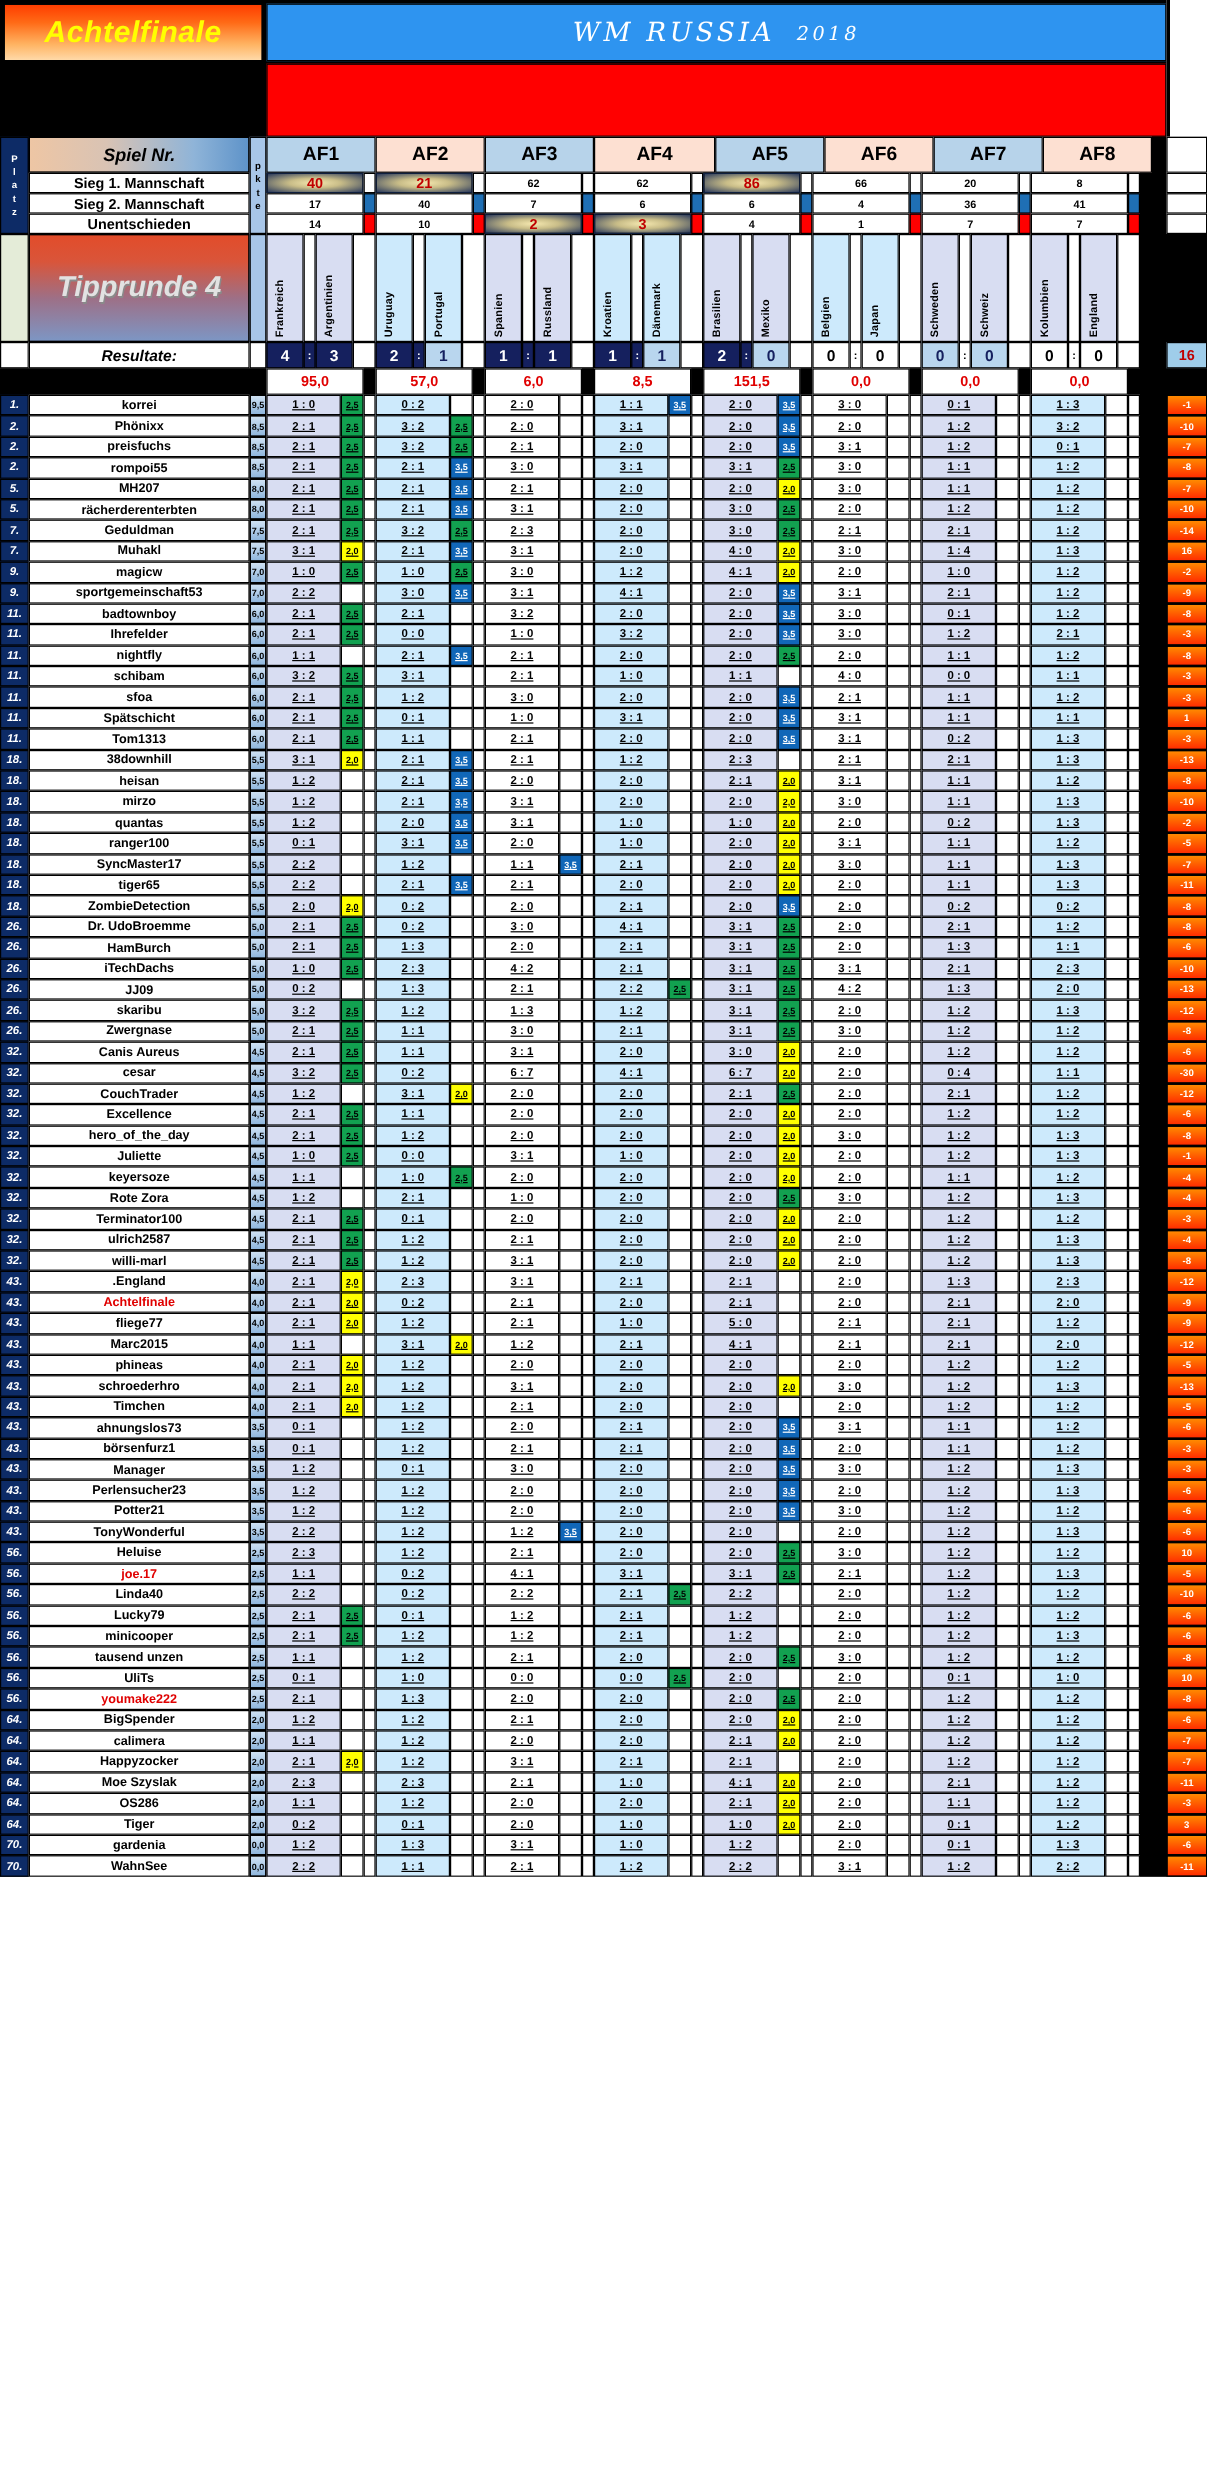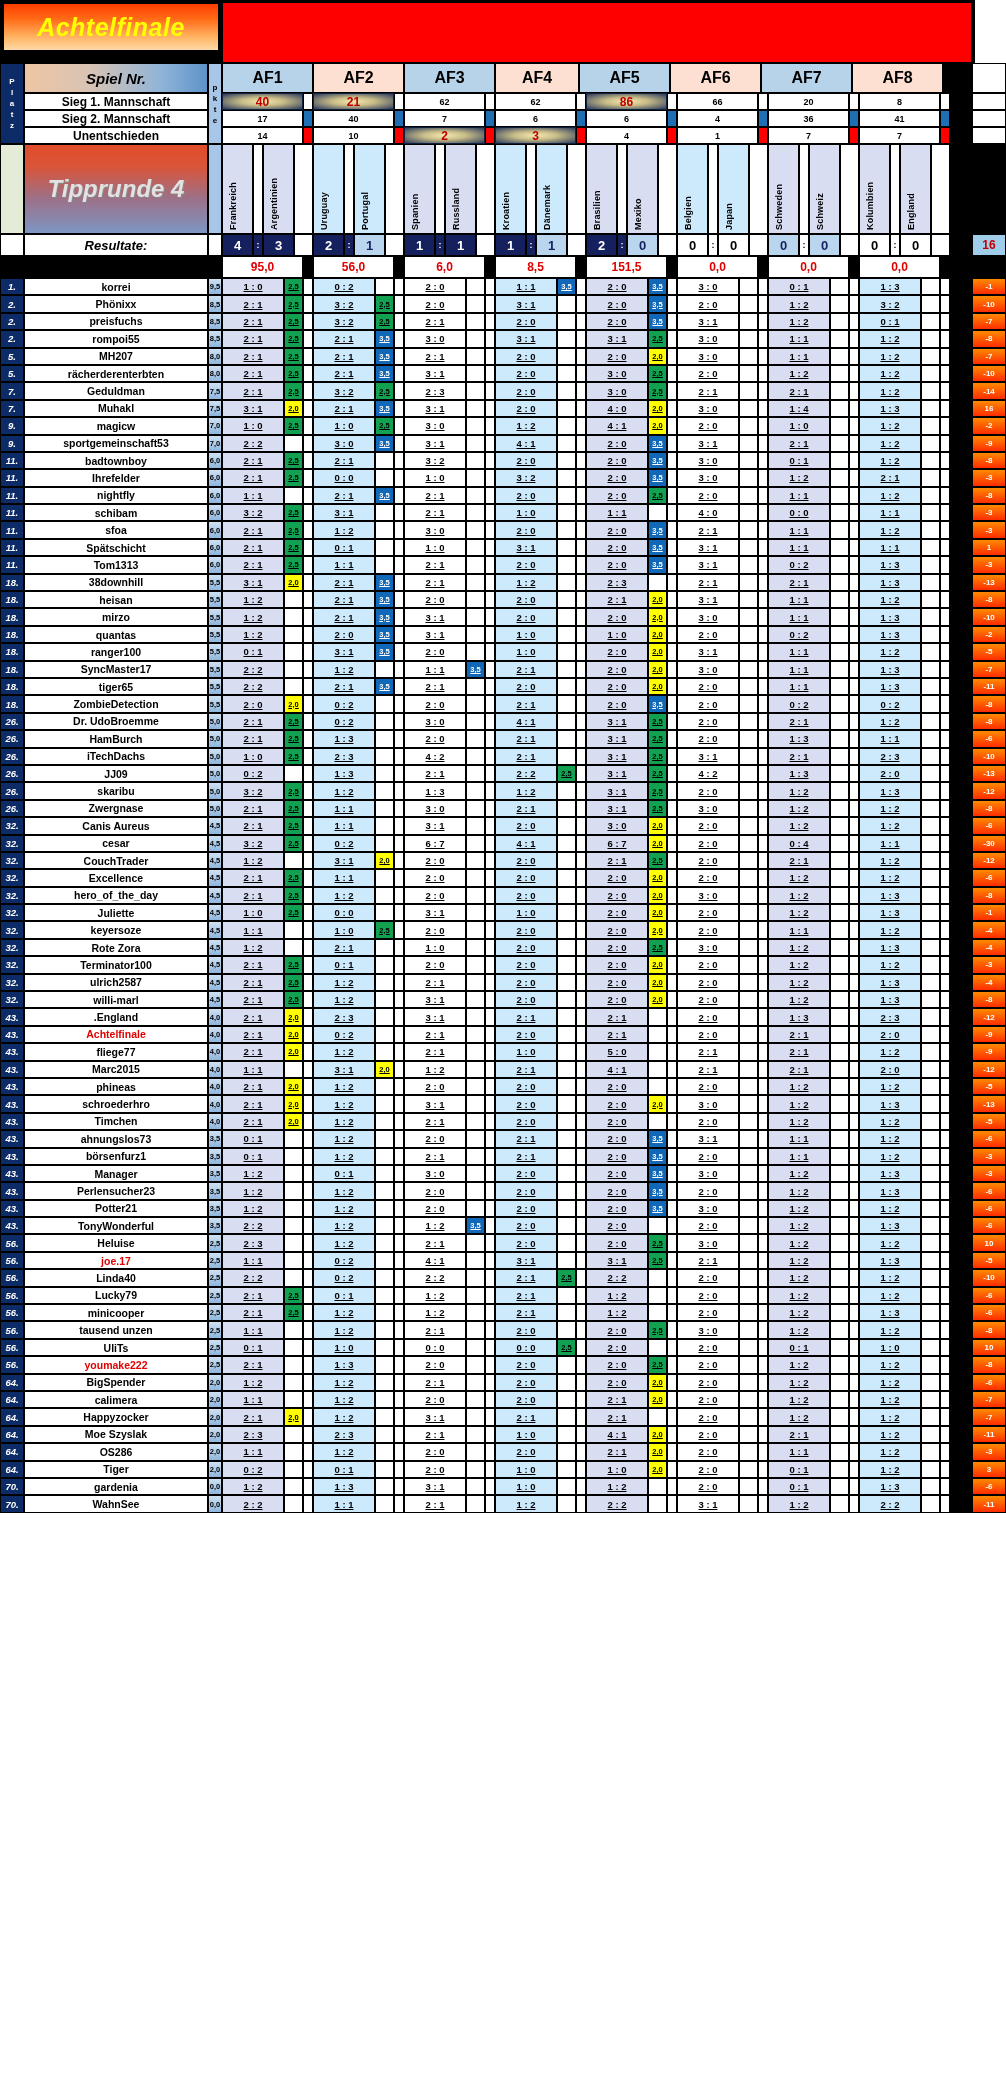--- a/index.html
+++ b/index.html
@@ -137,20 +137,25 @@
 
 <div class="sheet">
 
   <div class="topwrap">
     <div class="leftTop">
       <div class="titleCell">
         <span>Achtelfinale</span>
       </div>
     </div>
     <div class="rightTop">
+      <div class="wmCell">
+        <span>WM  RUSSIA</span>
+        <span style="width:18px"></span>
+        <span style="font-size:16px">2018</span>
+      </div>
       <div class="redCell"></div>
     </div>
     <div class="farRightTop"></div>
   </div>
 
   <div id="matrix-header">
       <div class="gridrow">
         <div style="width:24px;display:flex;flex-direction:column">
           <div class="platz" style="height:81px">
             <span>P</span>
@@ -172,21 +177,21 @@
             <span>k</span>
             <span>t</span>
             <span>e</span>
           </div>
         </div>
         <div style="flex:1;display:flex;flex-direction:column">
           <div style="display:flex;height:30px">
             <div class="afhead odd" style="width:91px">AF1</div>
             <div class="afhead even" style="width:91px">AF2</div>
             <div class="afhead odd" style="width:91px">AF3</div>
-            <div class="afhead even" style="width:84px">AF4</div>
+            <div class="afhead even" style="width:101px">AF4</div>
             <div class="afhead odd" style="width:91px">AF5</div>
             <div class="afhead even" style="width:91px">AF6</div>
             <div class="afhead odd" style="width:91px">AF7</div>
             <div class="afhead even" style="width:91px">AF8</div>
           </div>
           <div style="display:flex;height:17px">
             <div class="numcell hl" style="width:81px">40</div>
             <div class="sepwhite" style="width:10px"></div>
             <div class="numcell hl" style="width:81px">21</div>
             <div class="sepwhite" style="width:10px"></div>
@@ -408,21 +413,21 @@
     </div>
 
   <div id="totals-row">
       <div class="gridrow totrow">
         <div style="width:24px;background:#000"></div>
         <div style="width:184px;background:#000"></div>
         <div style="width:14px;background:#000"></div>
         <div style="flex:1;display:flex">
           <div class="tot" style="width:81px">95,0</div>
           <div class="totblank" style="width:10px"></div>
-          <div class="tot" style="width:81px">56,0</div>
+          <div class="tot" style="width:81px">57,0</div>
           <div class="totblank" style="width:10px"></div>
           <div class="tot" style="width:81px">6,0</div>
           <div class="totblank" style="width:10px"></div>
           <div class="tot" style="width:81px">8,5</div>
           <div class="totblank" style="width:10px"></div>
           <div class="tot" style="width:81px">151,5</div>
           <div class="totblank" style="width:10px"></div>
           <div class="tot" style="width:81px">0,0</div>
           <div class="totblank" style="width:10px"></div>
           <div class="tot" style="width:81px">0,0</div>

